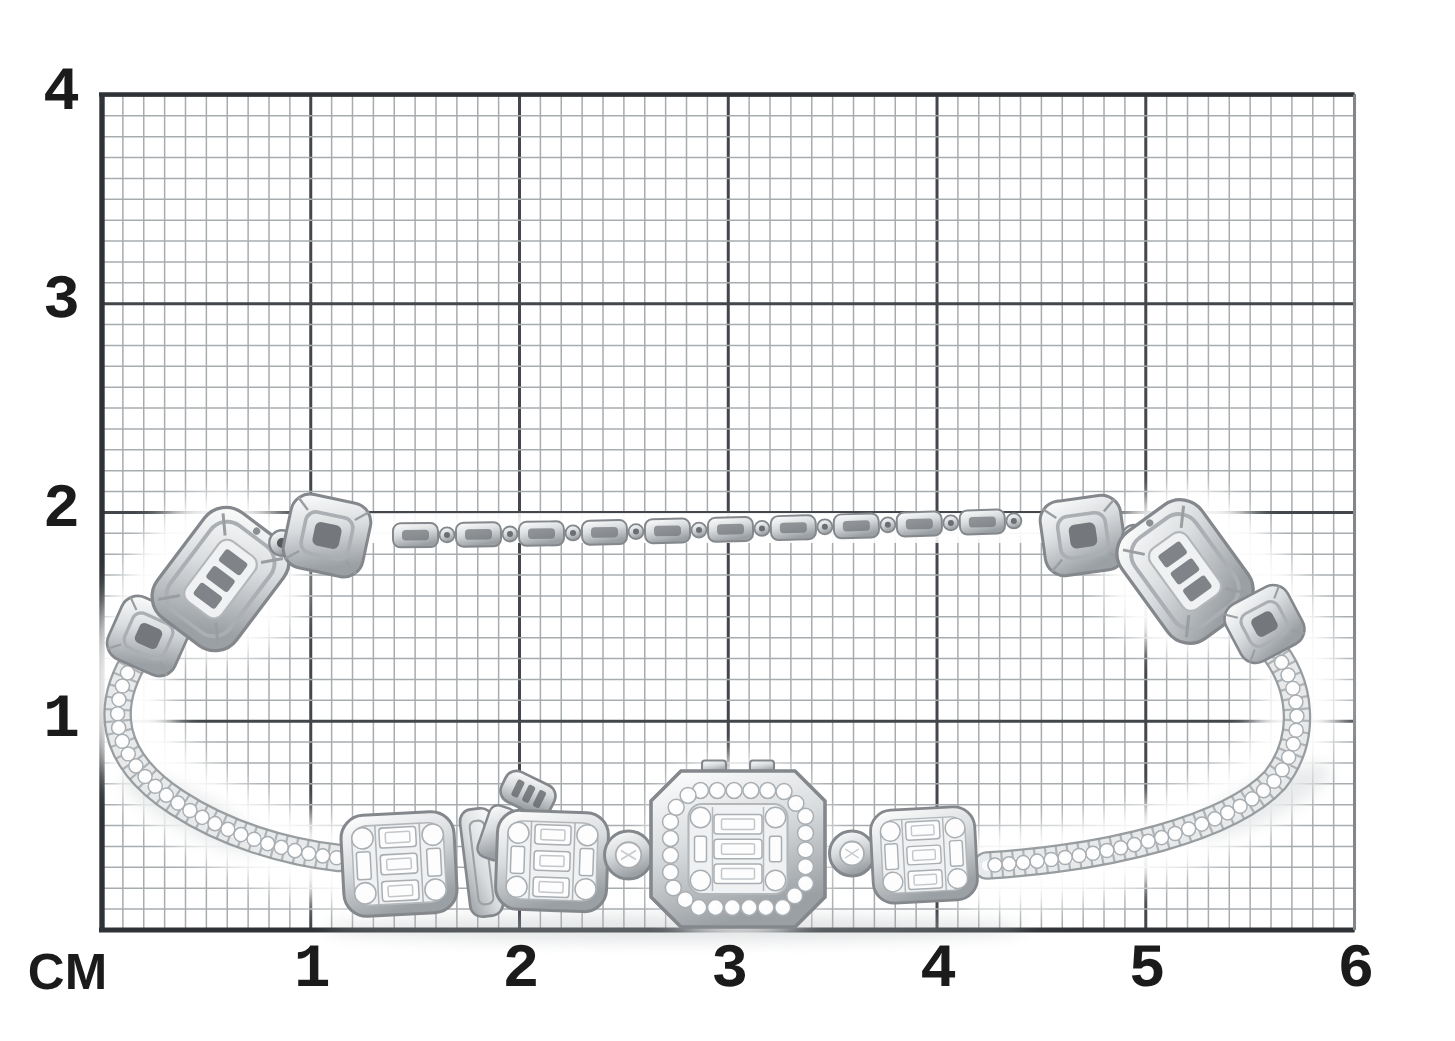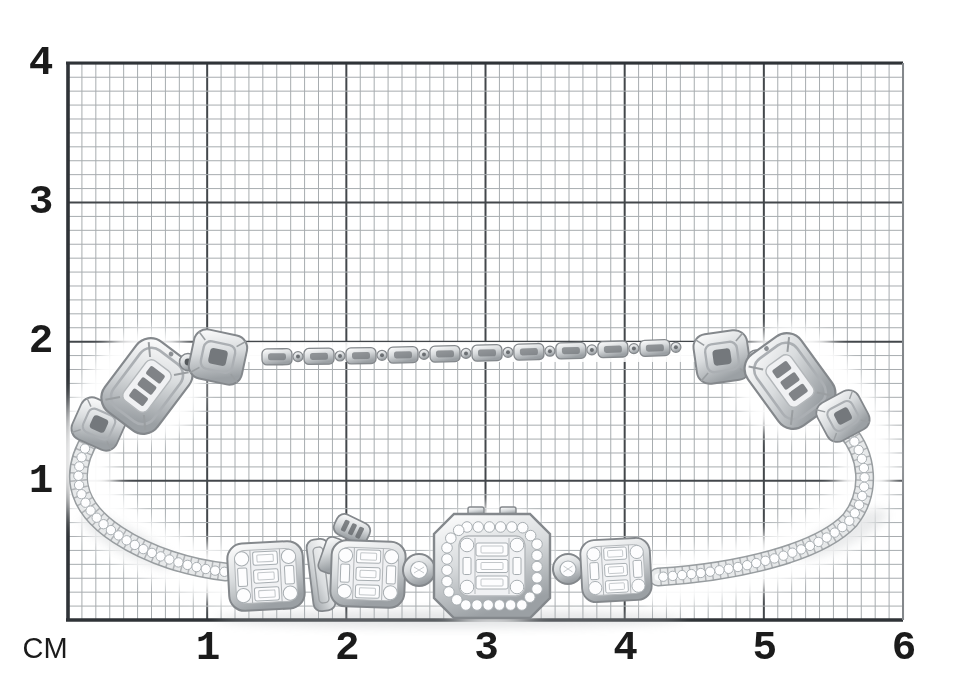--- a/index.html
+++ b/index.html
@@ -3,21 +3,21 @@
 <meta charset="utf-8">
 <style>
   html,body{margin:0;padding:0;background:#fff;}
   .stage{position:relative;width:970px;height:694px;background:var(--bg,#fff);overflow:hidden;
          font-family:"Liberation Sans",sans-serif;}
   .stage svg{position:absolute;left:0;top:0;}
   .axis-num{position:absolute;transform:translate(-50%,-50%);
     font-family:"Liberation Mono","DejaVu Sans Mono",monospace;
     font-weight:700;font-size:41px;color:var(--axisText,#1b1b1b);letter-spacing:-2px;line-height:1;}
   .axis-unit{position:absolute;transform:translate(-50%,-50%);
-    font-family:"Liberation Sans",sans-serif;font-weight:400;font-size:29px;
+    font-family:"Liberation Sans",sans-serif;font-weight:700;font-size:34px;
     color:var(--axisText,#1b1b1b);line-height:1;}
   .metal{fill:url(#gMetal);stroke:var(--outline,#84888c);}
   .metal2{fill:url(#gMetal2);stroke:var(--outline,#84888c);}
   .panel{fill:#f0f1f3;stroke:#b3b7ba;}
   .stone{fill:var(--stoneFill,#fdfdfe);stroke:var(--stoneStroke,#aab0b4);}
   .hole{fill:#74787c;}
   .slot{fill:#64686c;opacity:.8;}
   .frame{fill:none;stroke:#abafb3;}
   .guide{fill:none;stroke:none;}
 </style>

